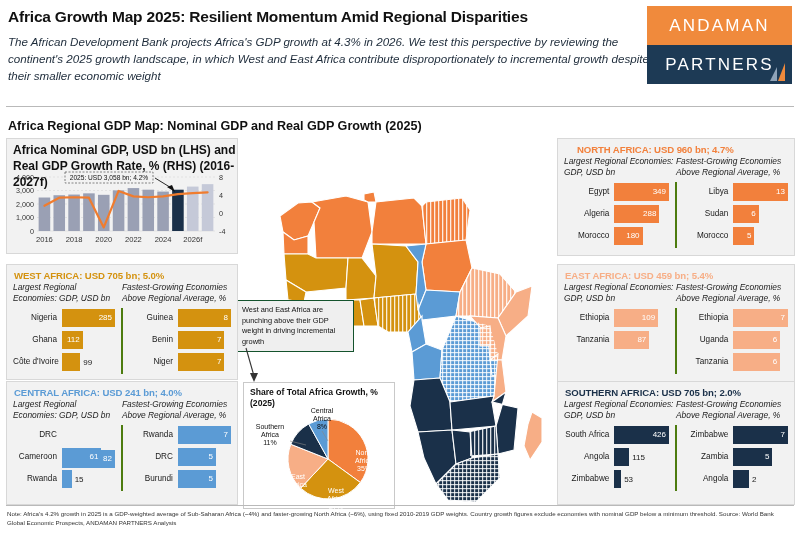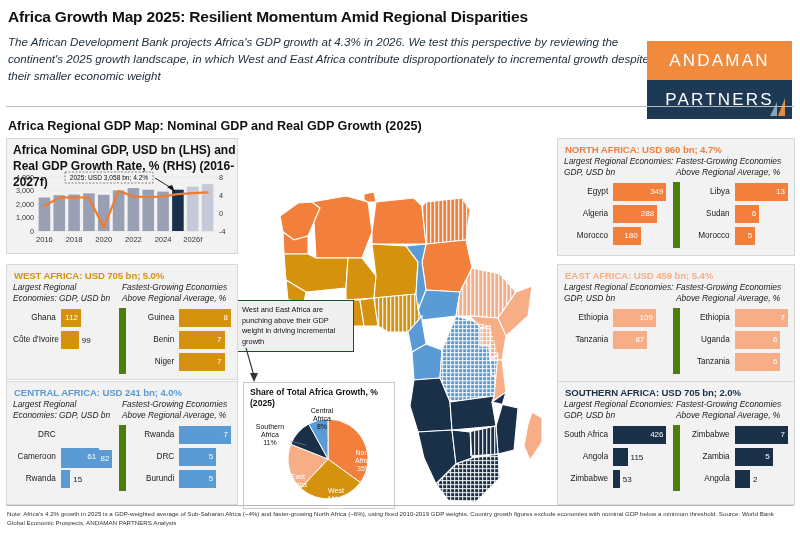--- a/index.html
+++ b/index.html
@@ -16,21 +16,21 @@
     position: absolute; left: 8px; top: 8px; width: 640px;
     font-size: 15.5px; font-weight: bold; color: #111111;
     letter-spacing: -0.2px;
   }
   .hdr-sub {
     position: absolute; left: 8px; top: 34px; width: 645px;
     font-size: 11.6px; font-style: italic; color: #1d2b3a;
     line-height: 1.45;
   }
   .logo {
-    position: absolute; right: 8px; top: 6px; width: 145px; height: 78px; margin-top: 35px;
+    position: absolute; right: 8px; top: 6px; width: 145px; height: 78px;
   }
   .logo-top {
     height: 39px; background: #f08a3c; color: #ffffff;
     display: flex; align-items: center; justify-content: center;
     font-size: 17px; letter-spacing: 2.2px;
   }
   .logo-bot {
     height: 39px; background: #1d3a55; color: #ffffff;
     display: flex; align-items: center; justify-content: center;
     font-size: 17px; letter-spacing: 2.2px; position: relative;
@@ -57,21 +57,21 @@
     font-size: 9.6px; font-weight: bold; padding: 5px 0 1px 7px;
     letter-spacing: -0.1px;
   }
   .sub-row { display: flex; padding: 0 6px; }
   .sub-col {
     flex: 1; font-size: 8.4px; font-style: italic; color: #222222;
     line-height: 1.3;
   }
   .bars-row { display: flex; padding: 4px 6px 6px 6px; }
   .bars-col { flex: 1; position: relative; }
-  .bars-col.left { border-right: 7px solid #4d7c0f; padding-right: 6px; }
+  .bars-col.left { border-right: 2px solid #4d7c0f; padding-right: 6px; }
   .bars-col.right { padding-left: 6px; }
   .bar-line {
     display: flex; align-items: center; height: 20px; margin-bottom: 2px;
   }
   .bar-lbl {
     width: 48%; text-align: right; padding-right: 5px;
     font-size: 8.2px; color: #1a1a1a; white-space: nowrap;
     overflow: hidden;
   }
   .bar-wrap { width: 52%; position: relative; height: 18px; text-align: center; }
@@ -294,21 +294,21 @@
         <text x="78" y="6" text-anchor="middle" font-size="7" fill="#111" font-family="&quot;Liberation Sans&quot;,sans-serif">Central</text>
         <text x="78" y="14" text-anchor="middle" font-size="7" fill="#111" font-family="&quot;Liberation Sans&quot;,sans-serif">Africa</text>
         <text x="78" y="22" text-anchor="middle" font-size="7" fill="#111" font-family="&quot;Liberation Sans&quot;,sans-serif">8%</text>
         <line x1="46" y1="34" x2="62" y2="38" stroke="#888" stroke-width="0.6"></line>
         <line x1="78" y1="24" x2="84" y2="34" stroke="#888" stroke-width="0.6"></line>
       </svg>
   </div>
 
   <div id="regionholder">
       <div class="panel" style="left: 557px; top: 138px; width: 238px; height: 118px;">
-        <div class="panel-hd" style="color: rgb(242, 128, 60);">NORTH AFRICA: USD 960 bn; 4.7%</div>
+        <div class="panel-hd" style="color: rgb(242, 128, 60); margin-left: 12px;">NORTH AFRICA: USD 960 bn; 4.7%</div>
         <div class="sub-row">
           <div class="sub-col">Largest Regional Economies: GDP, USD bn</div>
           <div class="sub-col">Fastest-Growing Economies Above Regional Average, %</div>
         </div>
         <div class="bars-row">
           <div class="bars-col left">
             <div class="bar-line">
               <div class="bar-lbl">Egypt</div>
               <div class="bar-wrap">
                 <div class="bar-rect hatch-g" style="width: 100%; background: rgb(242, 128, 60);">
@@ -363,20 +363,28 @@
       </div>
       <div class="panel" style="left: 6px; top: 264px; width: 232px; height: 116px;">
         <div class="panel-hd" style="color: rgb(212, 146, 15);">WEST AFRICA: USD 705 bn; 5.0%</div>
         <div class="sub-row">
           <div class="sub-col">Largest Regional Economies: GDP, USD bn</div>
           <div class="sub-col">Fastest-Growing Economies Above Regional Average, %</div>
         </div>
         <div class="bars-row">
           <div class="bars-col left">
             <div class="bar-line">
+              <div class="bar-lbl">Nigeria</div>
+              <div class="bar-wrap">
+                <div class="bar-rect hatch-g" style="width: 100%; background: rgb(212, 146, 15);">
+                  <span class="bar-val-in">285</span>
+                </div>
+              </div>
+            </div>
+            <div class="bar-line">
               <div class="bar-lbl">Ghana</div>
               <div class="bar-wrap">
                 <div class="bar-rect" style="width: 39.2982%; background: rgb(212, 146, 15);">
                   <span class="bar-val-in">112</span>
                 </div>
               </div>
             </div>
             <div class="bar-line">
               <div class="bar-lbl">Côte d'Ivoire</div>
               <div class="bar-wrap">

